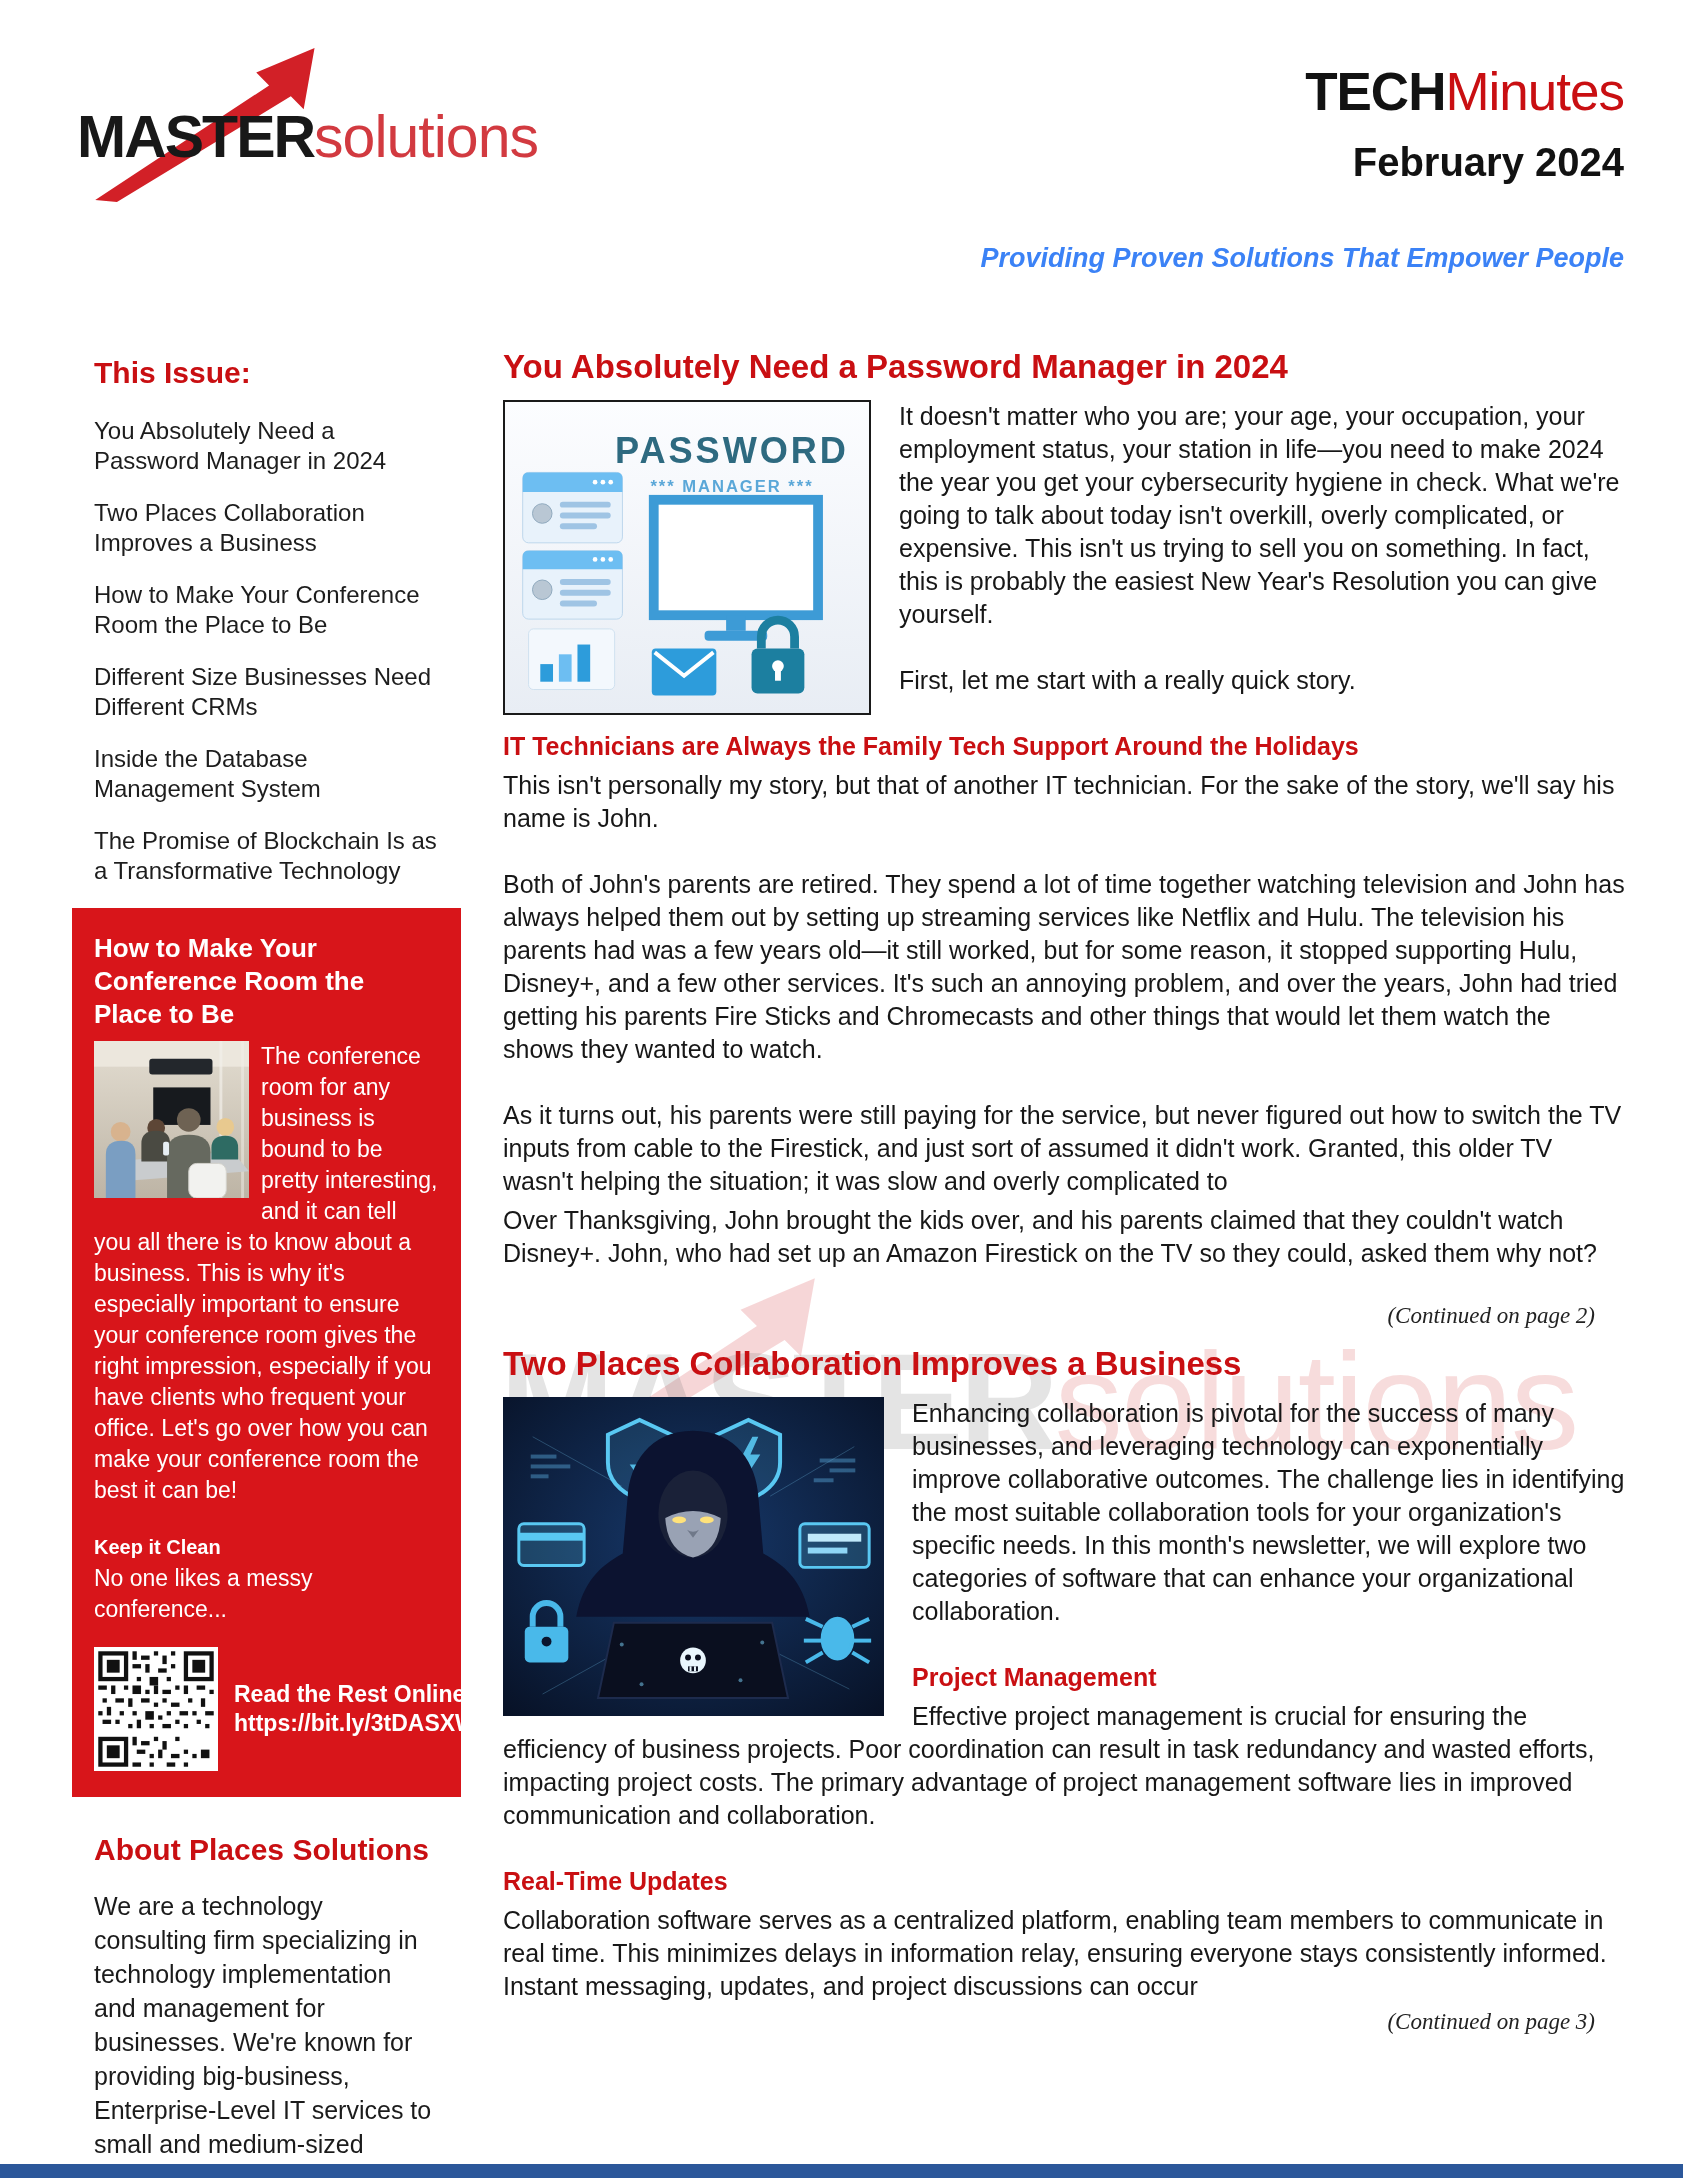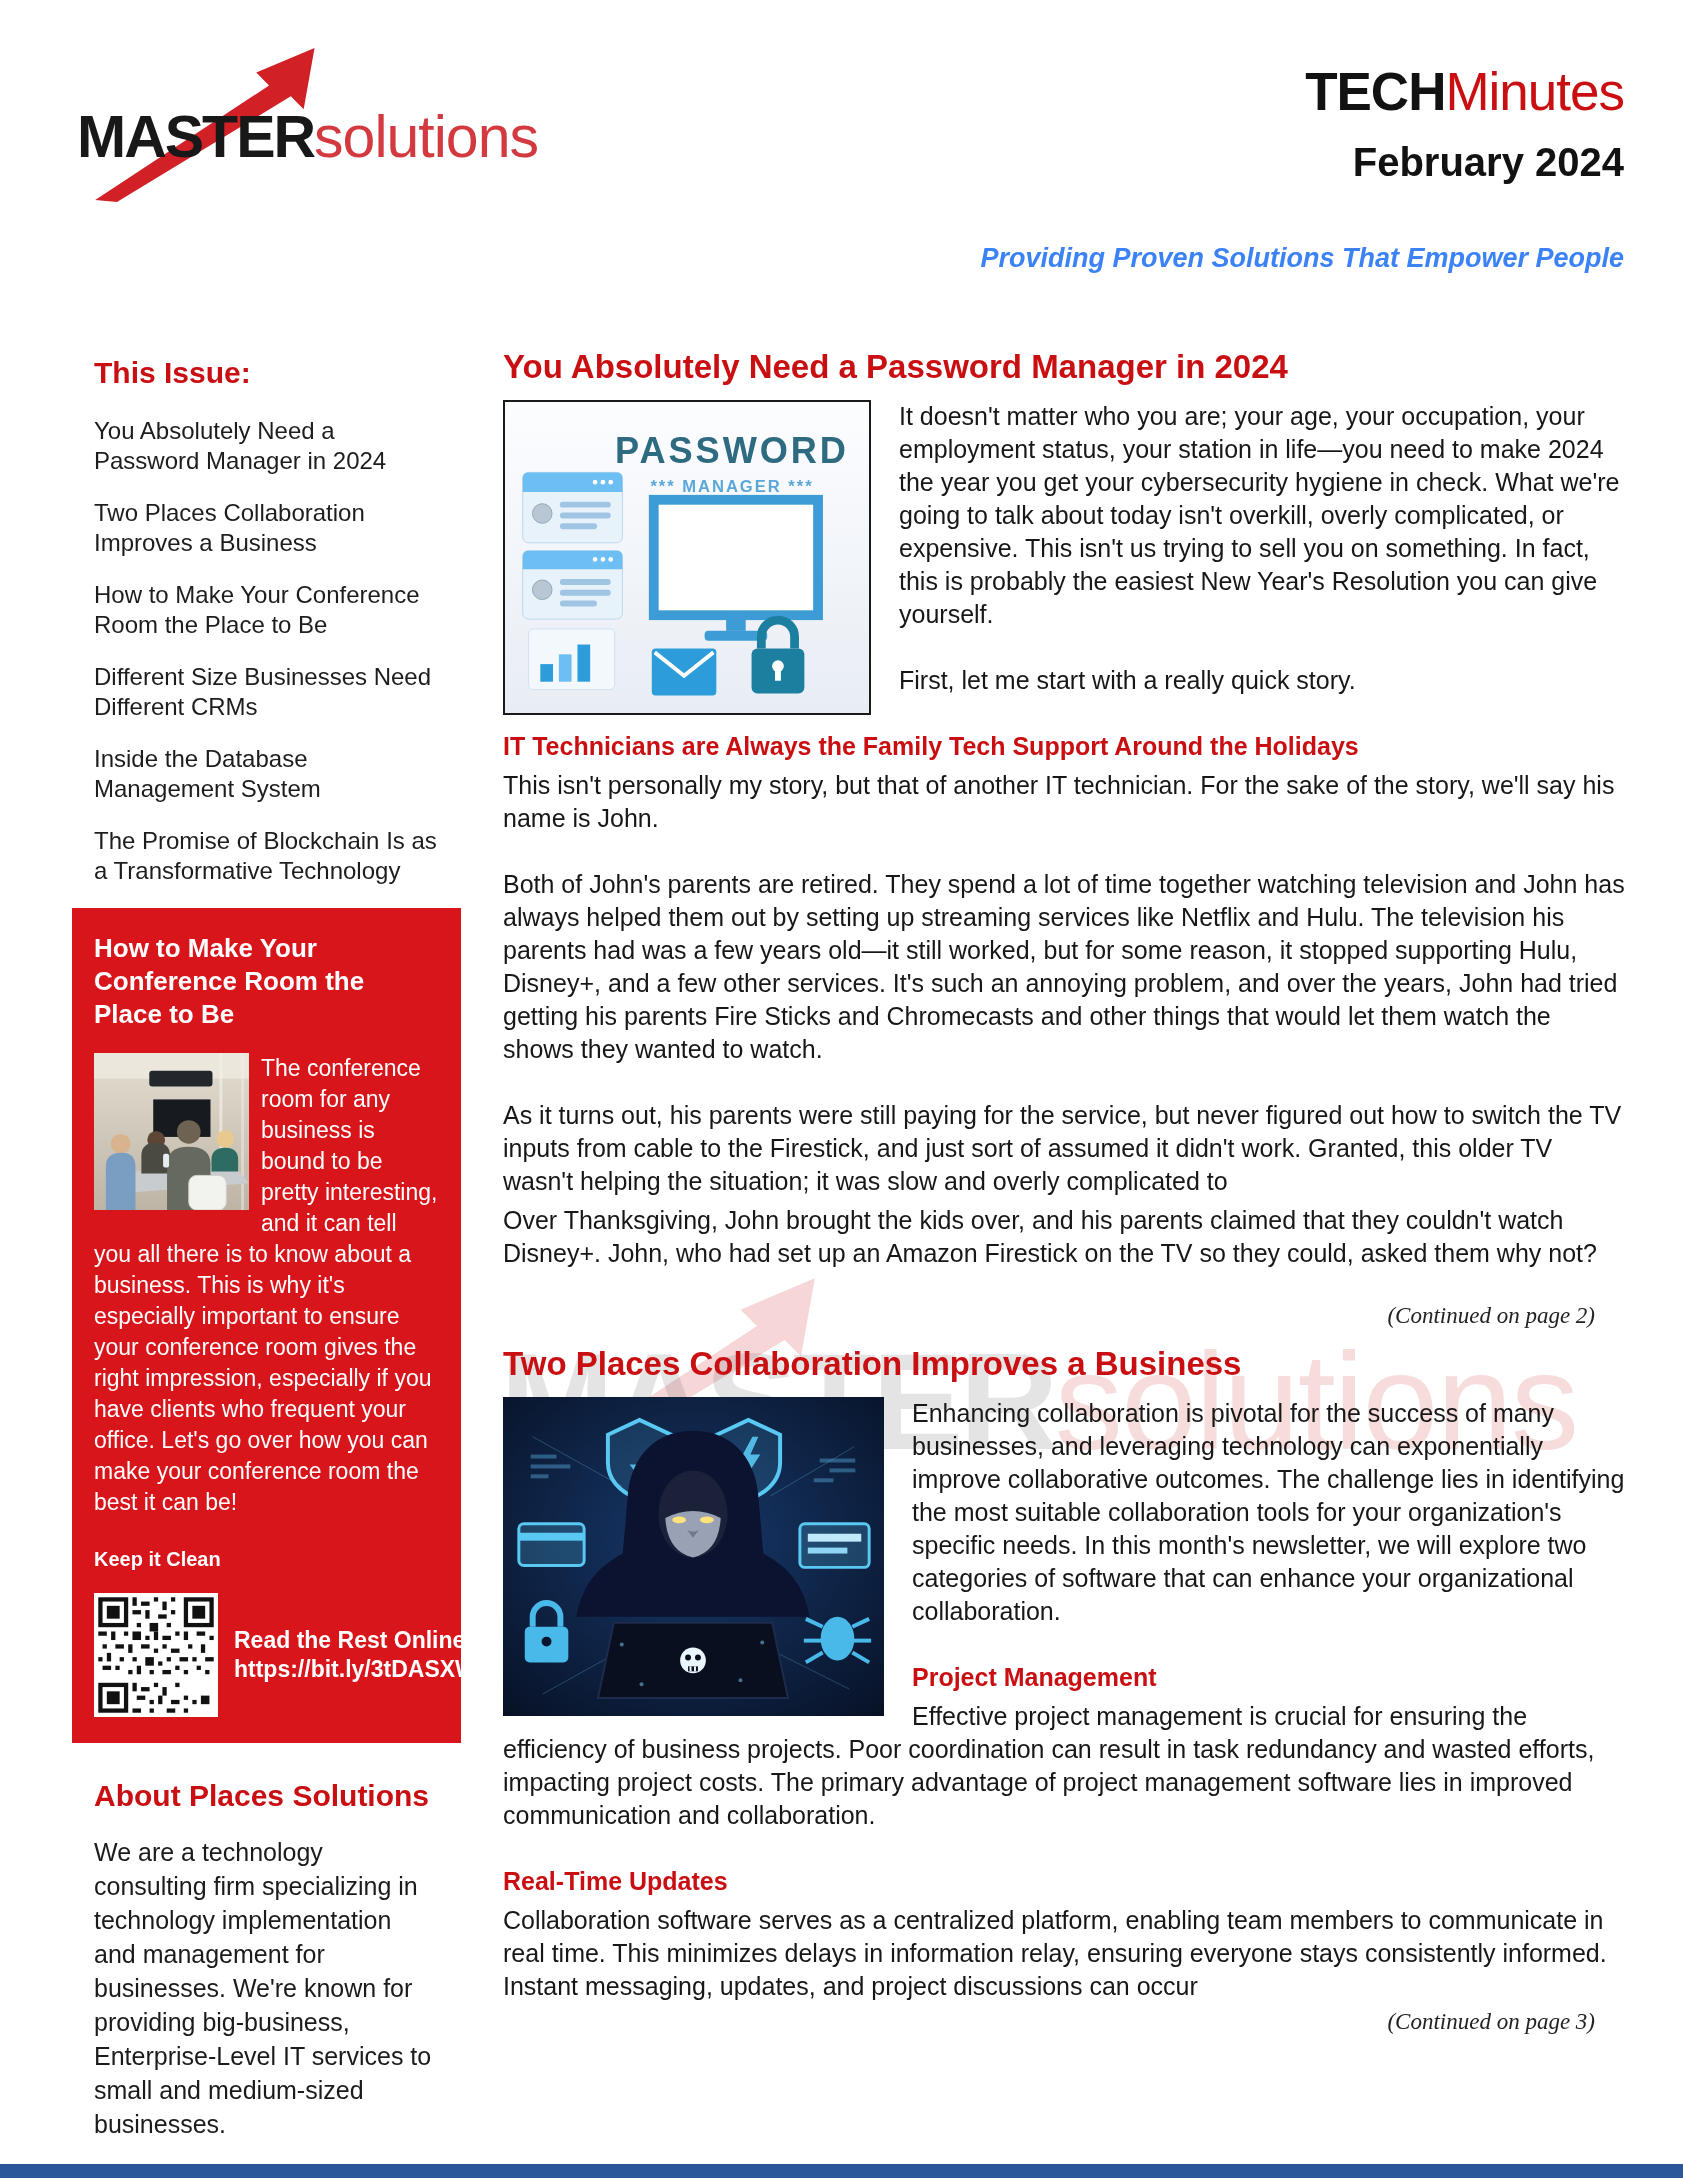--- a/index.html
+++ b/index.html
@@ -22,21 +22,21 @@
   .tagline { position:absolute; right:59px; top:243px; font-size:27px; font-style:italic; font-weight:600; color:#3b82f6; }
 
   
   .sidebar { position:absolute; left:72px; top:356px; width:389px; }
   .this-issue { padding-left:22px; font-size:30px; font-weight:800; color:#C90F12; }
   .toc { margin-top:26px; padding-left:22px; padding-right:24px; }
   .toc-item { font-size:24px; line-height:30px; color:#1d1d1d; margin-bottom:22px; }
 
   .promo-box { margin-top:16px; width:389px; background:#D8151A; color:#ffffff; padding:24px 22px 26px 22px; }
   .promo-title { font-size:26px; line-height:33px; font-weight:700; }
-  .promo-bodywrap { margin-top:22px; font-size:23px; line-height:31px; }
+  .promo-bodywrap { margin-top:10px; font-size:23px; line-height:31px; }
   .promo-photo { float:left; width:155px; height:157px; margin-right:12px; margin-bottom:4px; background:#c9c2b5; }
   .promo-sub { clear:both; padding-top:30px; font-size:20px; font-weight:700; }
   .promo-teaser { font-size:23px; line-height:31px; margin-top:4px; }
   .qr-row { margin-top:22px; display:flex; align-items:center; }
   .qr-box { width:124px; height:124px; background:#ffffff; flex:0 0 auto; }
   .qr-label { margin-left:16px; font-size:23px; line-height:29px; font-weight:700; }
 
   .about { margin-top:36px; padding-left:22px; padding-right:24px; }
   .about-heading { font-size:30px; font-weight:800; color:#C90F12; }
   .about-body { margin-top:22px; font-size:25px; line-height:34px; color:#1b1b1b; }
@@ -132,20 +132,21 @@
         <circle cx="96" cy="80" r="12" fill="#6e6253"></circle>
         <path d="M74 159 v-46 q0 -18 22 -18 q22 0 22 18 v46 z" fill="#66695f"></path>
         <circle cx="133" cy="87" r="9" fill="#e8c98f"></circle>
         <path d="M119 120 v-12 q0 -12 14 -12 q13 0 13 12 v12 z" fill="#2e6b63"></path>
         <rect x="70" y="102" width="6" height="14" rx="2" fill="#e7eef3"></rect>
         <rect x="96" y="124" width="38" height="35" rx="8" fill="#f2f2ef" stroke="#d3d2cc"></rect>
       </svg>
       <span>The conference room for any business is bound to be pretty interesting, and it can tell you all there is to know about a business. This is why it's especially important to ensure your conference room gives the right impression, especially if you have clients who frequent your office. Let's go over how you can make your conference room the best it can be!</span>
     </div>
     <div class="promo-sub">Keep it Clean</div>
+    <div class="promo-teaser">No one likes a messy conference...</div>
     <div class="qr-row">
       <svg class="qr-box" viewBox="0 0 29 29">
         <rect width="29" height="29" fill="#ffffff"></rect>
         <g fill="#111111">
           <rect x="1" y="1" width="7" height="7"></rect>
             <rect x="21" y="1" width="7" height="7"></rect>
             <rect x="1" y="21" width="7" height="7"></rect>
           <rect x="9" y="1" width="1" height="2"></rect>
             <rect x="11" y="2" width="2" height="1"></rect>
             <rect x="14" y="1" width="1" height="1"></rect>

